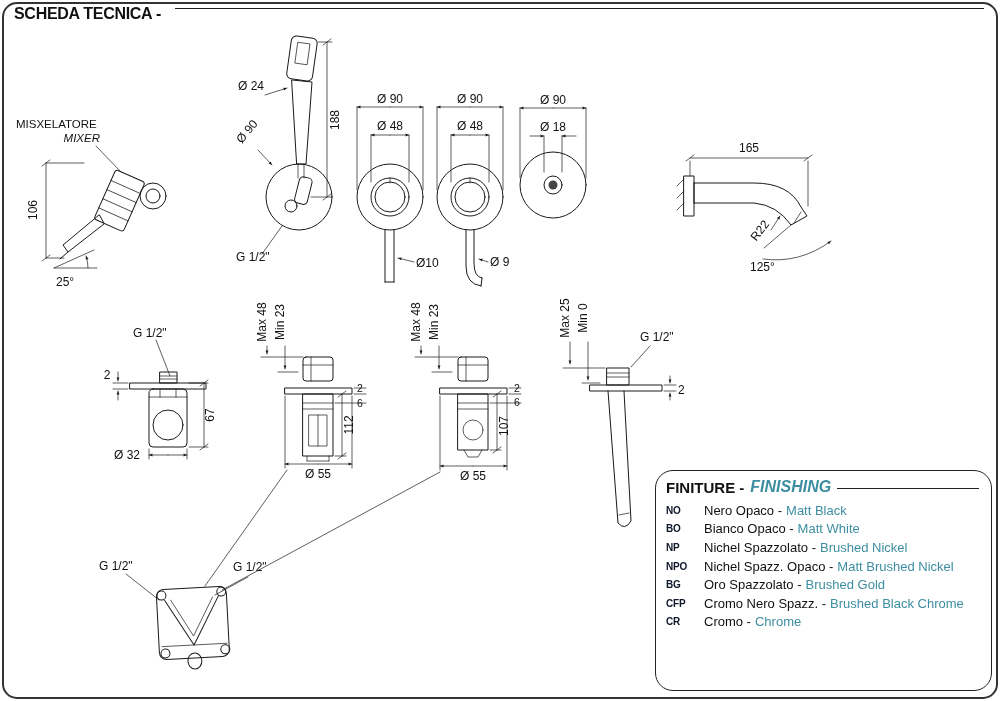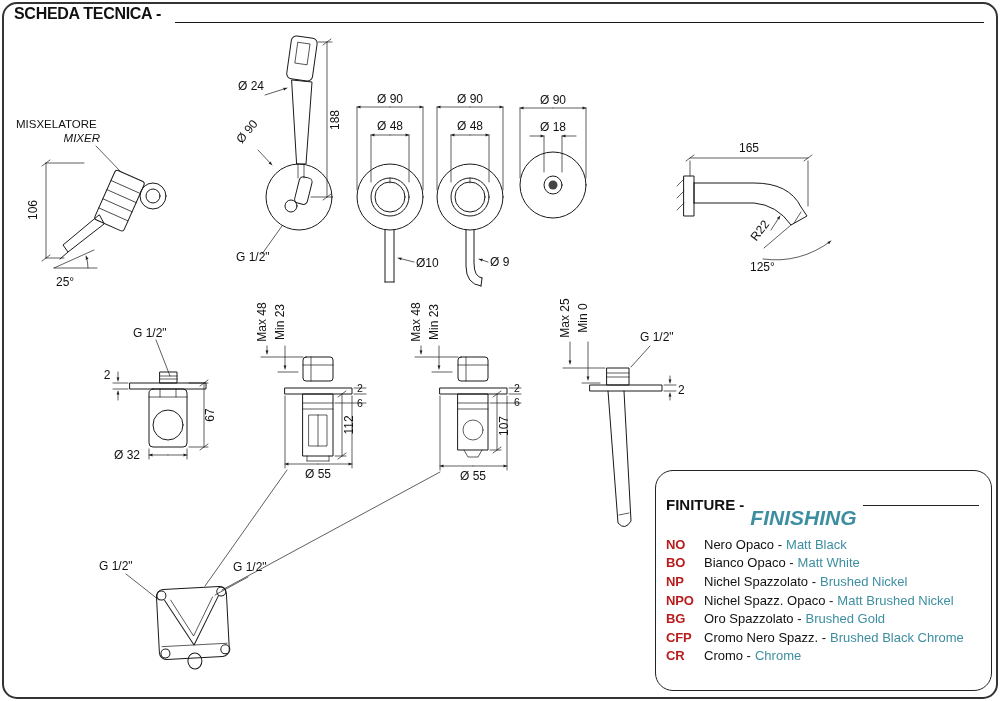--- a/index.html
+++ b/index.html
@@ -9,34 +9,34 @@
   .page { position:absolute; inset:0; width:1000px; height:701px; }
   svg.art { position:absolute; left:0; top:0; }
   svg text { font-family:"Liberation Sans", sans-serif; fill:#111; }
   .dim  { font-size:12px; }
   .dimS { font-size:10.5px; }
   .lbl  { font-size:11.5px; }
   .lblI { font-size:11.5px; font-style:italic; }
   .s { stroke:#1a1a1a; stroke-width:1; fill:none; stroke-linecap:round; stroke-linejoin:round; }
   .t { stroke:#1a1a1a; stroke-width:0.7; fill:none; stroke-linecap:round; stroke-linejoin:round; }
 
-  .header { position:absolute; left:14px; right:16px; top:5px; display:flex; align-items:flex-end; gap:14px; z-index:2; }
+  .header { position:absolute; left:14px; right:16px; top:5px; display:flex; align-items:flex-start; gap:14px; z-index:2; }
   .h-it { font-size:16px; font-weight:bold; letter-spacing:-0.3px; color:#111; white-space:nowrap; }
   .h-en { font-size:16px; font-weight:bold; font-style:italic; color:var(--accent,#3d8ea1); letter-spacing:-0.3px; white-space:nowrap; }
   .h-rule { flex:1; border-top:1.6px solid #1a1a1a; margin-top:3px; }
 
   .fin-panel { position:absolute; left:655px; top:470px; width:337px; height:221px;
                border:1.6px solid #222; border-radius:18px; background:#fff; z-index:2; }
   .fin-title { display:flex; align-items:center; gap:6px; padding:7px 12px 2px 10px; }
   .f-it { font-size:15px; font-weight:bold; color:#111; white-space:nowrap; }
-  .f-en { font-size:21px; font-weight:bold; font-style:italic; color:var(--accent,#3d8ea1); white-space:nowrap;margin-top:28px; }
+  .f-en { font-size:16px; font-weight:bold; font-style:italic; color:var(--accent,#3d8ea1); white-space:nowrap; }
   .f-rule { flex:1; border-top:1.4px solid #222; margin-top:2px; }
   .fin-list { padding:3px 10px 0 10px; }
   .fin-row { display:flex; align-items:center; height:18.6px; }
-  .fin-code { width:38px; flex:none; font-weight:bold; font-size:13px; letter-spacing:-0.2px; color:#b91c1c; }
+  .fin-code { width:38px; flex:none; font-weight:bold; font-size:10px; letter-spacing:-0.2px; color:#0f172a; }
   .fin-it { font-size:13px; color:#111; white-space:nowrap; }
   .fin-en { font-size:13px; color:var(--accent,#3d8ea1); margin-left:4px; white-space:nowrap; }
 </style>
 </head>
 <body>
 
 <div class="page">
 
   <div class="header">
     <span class="h-it">SCHEDA TECNICA -</span>

